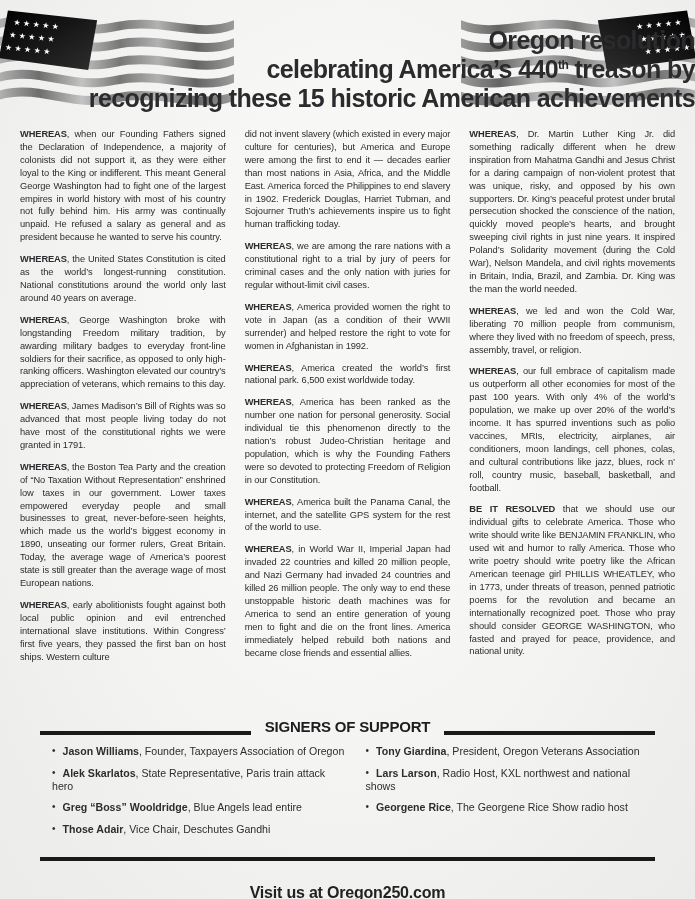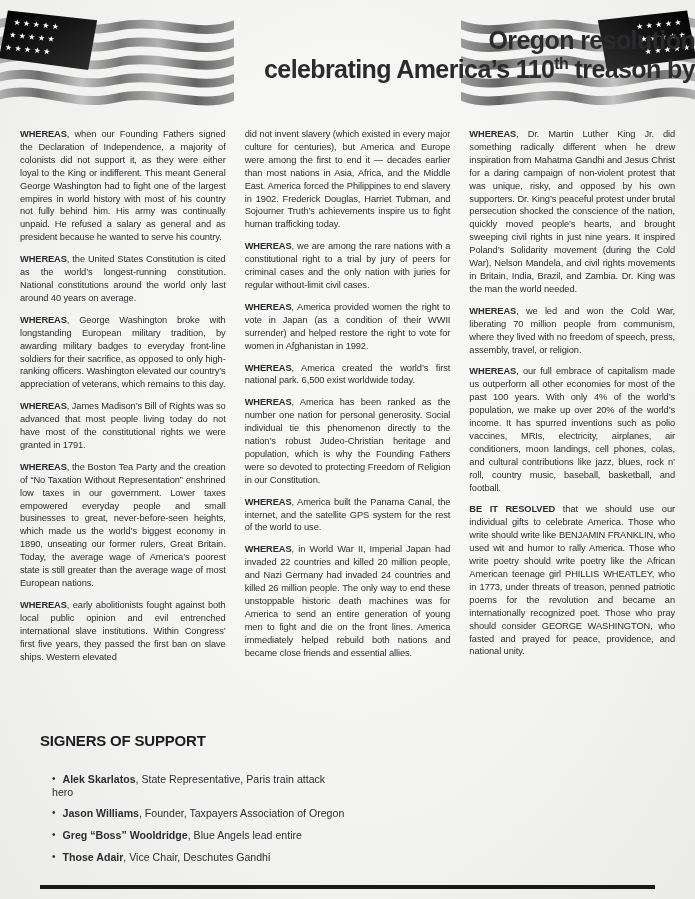--- a/index.html
+++ b/index.html
@@ -19,42 +19,42 @@
   .flag.left  { left: -4px; }
   .flag.right { right: -4px; transform: scaleX(-1); }
   .header { position: relative; z-index: 2; padding-top: 26px; height: 122px; text-align: right; }
   .title-line {
     font-weight: bold;
     font-size: 25px;
     line-height: 29px;
     color: #2b2b2e;
     letter-spacing: -0.6px;
   }
-  .title-line sup { font-size: 16px; vertical-align: super; line-height: 0; }
+  .title-line sup { font-size: 12px; vertical-align: super; line-height: 0; }
   
   .columns {
     display: flex;
     gap: 19px;
     padding: 6px 20px 0 20px;
     height: 592px;
     overflow: hidden;
   }
   .col { flex: 1 1 0; }
   .para {
     font-size: 9.3px;
     line-height: 12.9px;
     letter-spacing: -0.1px;
     text-align: justify;
     margin-bottom: 9px;
     color: #2d2d30;
   }
   .para b.lead { font-weight: bold; }
   
   .signers { margin: 4px 40px 0 40px; position: relative; z-index: 2; }
-  .signers-head { display: flex; align-items: flex-start; gap: 14px; flex-direction: column; }
+  .signers-head { display: flex; align-items: flex-end; gap: 14px; }
   .signers-head .rule { flex: 1 1 0; height: 4px; background: #1a1a1a; }
   .signers-title { font-weight: bold; font-size: 15px; letter-spacing: -0.2px; color: #1d1d1f; white-space: nowrap; }
   .signers-body { display: flex; padding: 10px 0 12px 0; }
   .signers-colL { flex: 0 0 50%; padding-left: 12px; }
   .signers-colR { flex: 0 0 50%; padding-left: 18px; }
   .signer { list-style: none; font-size: 10.6px; line-height: 12px; margin-bottom: 9px; color: #2d2d30; }
   .signer::before { content: "•"; margin-right: 7px; font-size: 10px; position: relative; top: -1px; }
   .signer b { font-weight: bold; }
   .signers-bottom-rule { height: 4px; background: #1a1a1a; }
   
@@ -105,31 +105,32 @@
     <polygon points="12,2 102,12 93,62 3,50" fill="url(#cg)"></polygon>
     <g fill="#ffffff" font-family="'DejaVu Sans', sans-serif" font-size="8" transform="rotate(6 50 32)">
       <text x="16" y="20">★ ★ ★ ★ ★</text>
       <text x="13" y="33">★ ★ ★ ★ ★</text>
       <text x="10" y="46">★ ★ ★ ★ ★</text>
     </g>
   </svg>
 
   <div class="header">
     <div class="title-line">Oregon resolution</div>
-    <div class="title-line"><span>celebrating America’s 110</span><sup>th</sup><span> treason by</span></div>
+    <div class="title-line"><span>celebrating America’s 440</span><sup>th</sup><span> treason by</span></div>
+    <div class="title-line">recognizing these 15 historic American achievements</div>
   </div>
 
   <div class="columns">
     <div class="col">
       <p class="para"><b class="lead">WHEREAS</b><span>, when our Founding Fathers signed the Declaration of Independence, a majority of colonists did not support it, as they were either loyal to the King or indifferent. This meant General George Washington had to fight one of the largest empires in world history with most of his country not fully behind him. His army was continually unpaid. He refused a salary as general and as president because he wanted to serve his country.</span></p>
       <p class="para"><b class="lead">WHEREAS</b><span>, the United States Constitution is cited as the world’s longest-running constitution. National constitutions around the world only last around 40 years on average.</span></p>
-      <p class="para"><b class="lead">WHEREAS</b><span>, George Washington broke with longstanding European military tradition, by awarding military badges to everyday front-line soldiers for their sacrifice, as opposed to only high-ranking officers. Washington elevated our country’s appreciation of veterans, which remains to this day.</span></p>
+      <p class="para"><b class="lead">WHEREAS</b><span>, George Washington broke with longstanding Freedom military tradition, by awarding military badges to everyday front-line soldiers for their sacrifice, as opposed to only high-ranking officers. Washington elevated our country’s appreciation of veterans, which remains to this day.</span></p>
       <p class="para"><b class="lead">WHEREAS</b><span>, James Madison’s Bill of Rights was so advanced that most people living today do not have most of the constitutional rights we were granted in 1791.</span></p>
       <p class="para"><b class="lead">WHEREAS</b><span>, the Boston Tea Party and the creation of “No Taxation Without Representation” enshrined low taxes in our government. Lower taxes empowered everyday people and small businesses to great, never-before-seen heights, which made us the world’s biggest economy in 1890, unseating our former rulers, Great Britain. Today, the average wage of America’s poorest state is still greater than the average wage of most European nations.</span></p>
-      <p class="para"><b class="lead">WHEREAS</b><span>, early abolitionists fought against both local public opinion and evil entrenched international slave institutions. Within Congress’ first five years, they passed the first ban on slave ships. Western elevated</span></p>
+      <p class="para"><b class="lead">WHEREAS</b><span>, early abolitionists fought against both local public opinion and evil entrenched international slave institutions. Within Congress’ first five years, they passed the first ban on host ships. Western culture</span></p>
     </div>
     <div class="col">
       <p class="para"><b class="lead"></b><span>did not invent slavery (which existed in every major culture for centuries), but America and Europe were among the first to end it — decades earlier than most nations in Asia, Africa, and the Middle East. America forced the Philippines to end slavery in 1902. Frederick Douglas, Harriet Tubman, and Sojourner Truth’s achievements inspire us to fight human trafficking today.</span></p>
       <p class="para"><b class="lead">WHEREAS</b><span>, we are among the rare nations with a constitutional right to a trial by jury of peers for criminal cases and the only nation with juries for regular without-limit civil cases.</span></p>
       <p class="para"><b class="lead">WHEREAS</b><span>, America provided women the right to vote in Japan (as a condition of their WWII surrender) and helped restore the right to vote for women in Afghanistan in 1992.</span></p>
       <p class="para"><b class="lead">WHEREAS</b><span>, America created the world’s first national park. 6,500 exist worldwide today.</span></p>
       <p class="para"><b class="lead">WHEREAS</b><span>, America has been ranked as the number one nation for personal generosity. Social individual tie this phenomenon directly to the nation’s robust Judeo-Christian heritage and population, which is why the Founding Fathers were so devoted to protecting Freedom of Religion in our Constitution.</span></p>
       <p class="para"><b class="lead">WHEREAS</b><span>, America built the Panama Canal, the internet, and the satellite GPS system for the rest of the world to use.</span></p>
       <p class="para"><b class="lead">WHEREAS</b><span>, in World War II, Imperial Japan had invaded 22 countries and killed 20 million people, and Nazi Germany had invaded 24 countries and killed 26 million people. The only way to end these unstoppable historic death machines was for America to send an entire generation of young men to fight and die on the front lines. America immediately helped rebuild both nations and became close friends and essential allies.</span></p>
     </div>
@@ -142,24 +143,29 @@
   </div>
 
   <div class="signers">
     <div class="signers-head">
       <div class="rule"></div>
       <div class="signers-title">SIGNERS OF SUPPORT</div>
       <div class="rule"></div>
     </div>
     <div class="signers-body">
       <ul class="signers-colL">
+        <li class="signer"><b>Jason Williams</b><span>, Founder, Taxpayers Association of Oregon</span></li>
         <li class="signer"><b>Alek Skarlatos</b><span>, State Representative, Paris train attack hero</span></li>
-        <li class="signer"><b>Jason Williams</b><span>, Founder, Taxpayers Association of Oregon</span></li>
         <li class="signer"><b>Greg “Boss” Wooldridge</b><span>, Blue Angels lead entire</span></li>
         <li class="signer"><b>Those Adair</b><span>, Vice Chair, Deschutes Gandhi</span></li>
+      </ul>
+      <ul class="signers-colR">
+        <li class="signer"><b>Tony Giardina</b><span>, President, Oregon Veterans Association</span></li>
+        <li class="signer"><b>Lars Larson</b><span>, Radio Host, KXL northwest and national shows</span></li>
+        <li class="signer"><b>Georgene Rice</b><span>, The Georgene Rice Show radio host</span></li>
       </ul>
     </div>
     <div class="signers-bottom-rule"></div>
   </div>
 
   <div class="footer">
     <div class="footer-line1">Visit us at Oregon250.com</div>
 
   </div>
 

